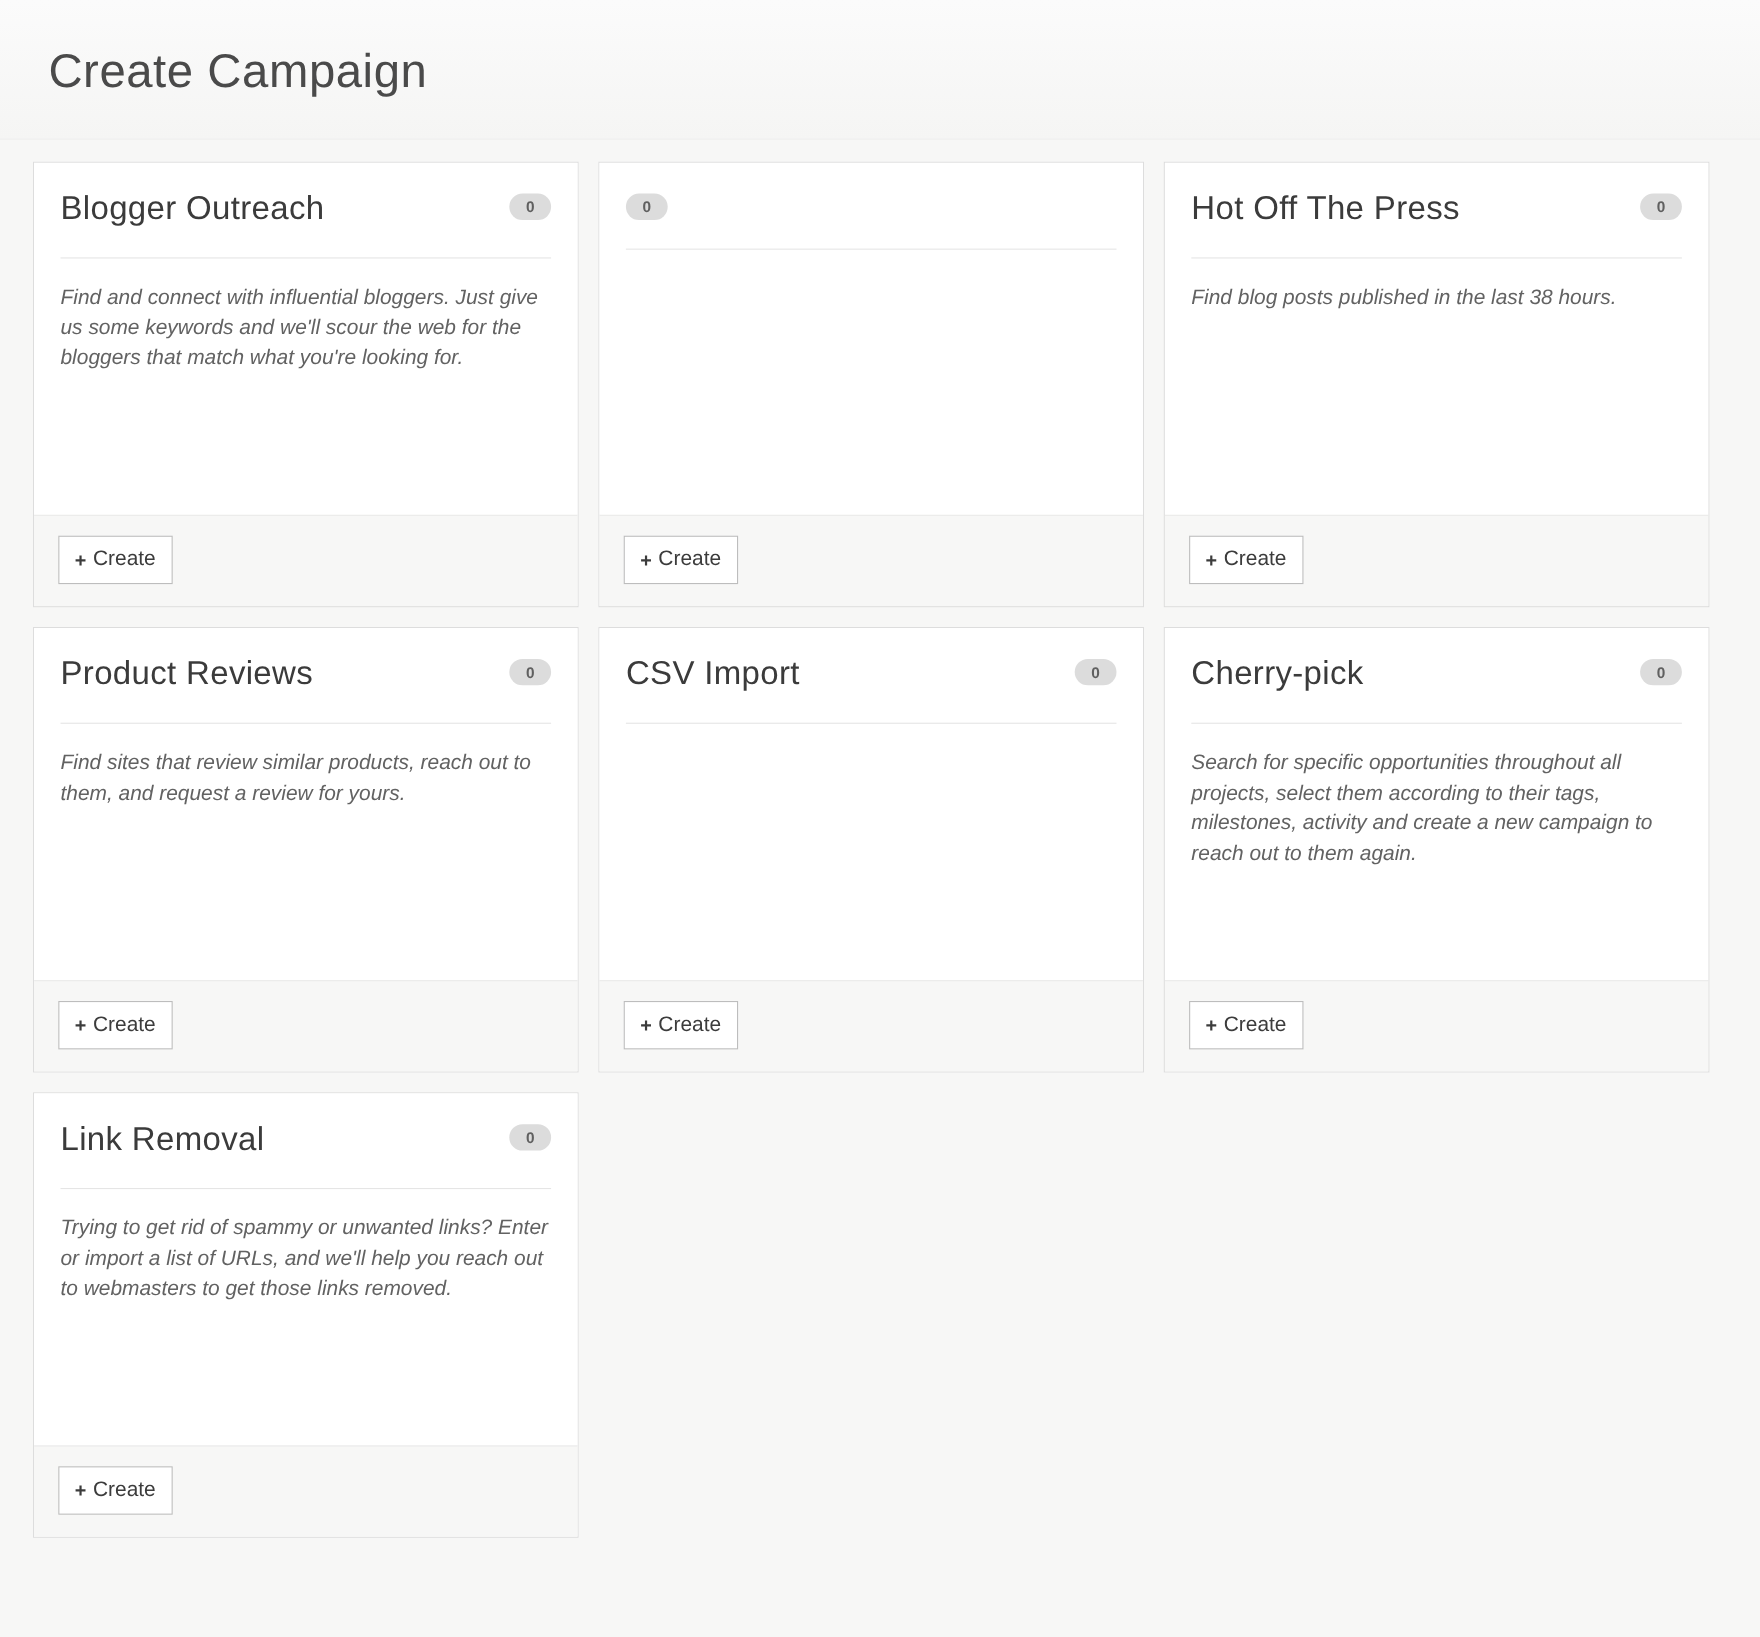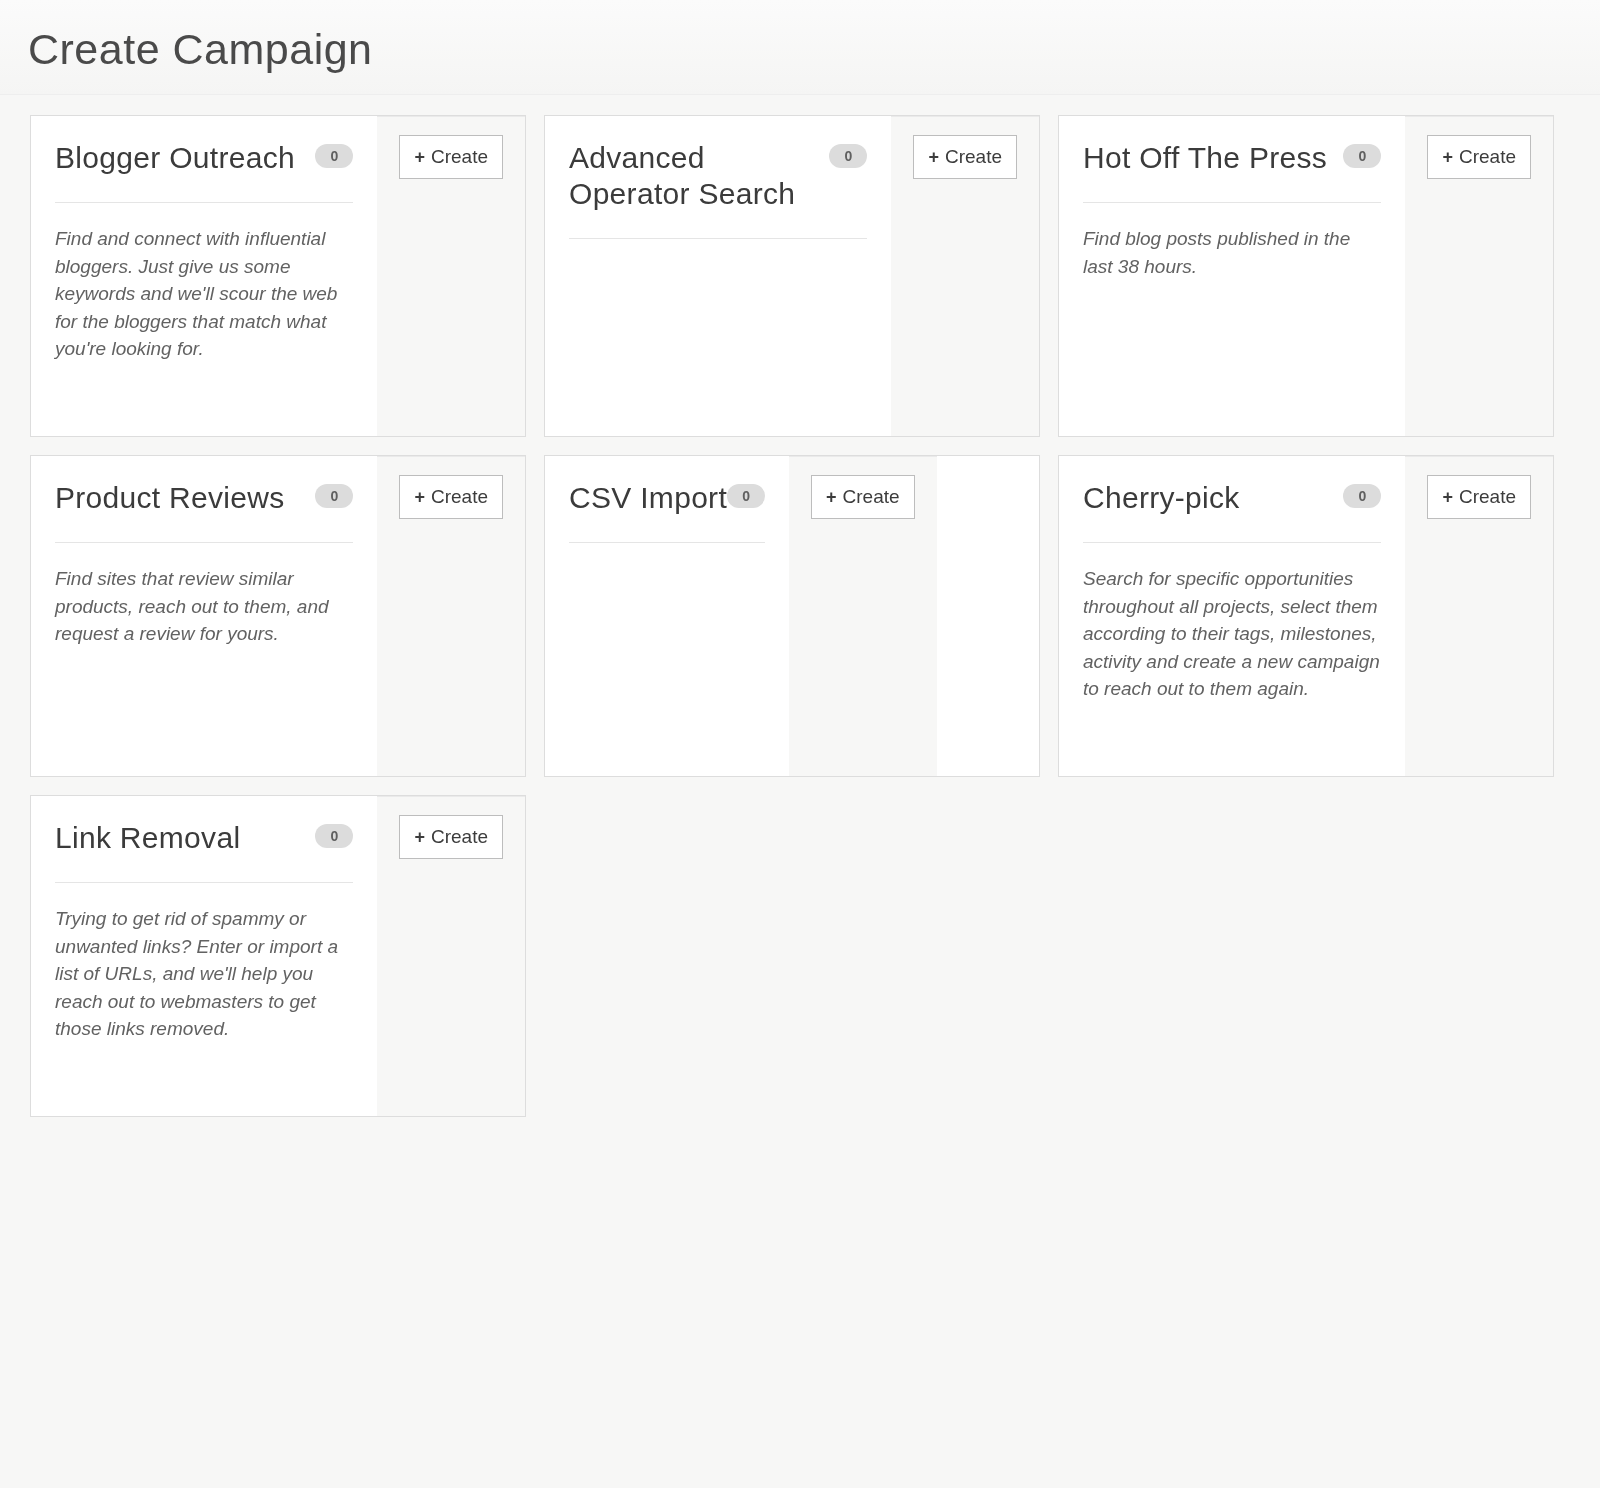--- a/index.html
+++ b/index.html
@@ -17,34 +17,34 @@
   .page-header {
     padding: 25px 28px 20px 28px;
     border-bottom: 1px solid #eeeeee;
     background: linear-gradient(#fbfbfb, #f5f5f4);
   }
   .page-title {
     font-size: 43px;
     font-weight: 300;
     color: #4a4a4a;
     letter-spacing: 0.5px;
-    margin: 0;
+    margin: 16px;
   }
   .grid {
     display: flex;
     flex-wrap: wrap;
     gap: 18px;
     padding: 20px 30px;
   }
   .card {
     width: 496px;
     border: 1px solid #dddddd;
     background: #ffffff;
     display: flex;
-    flex-direction: row;
+    flex-direction: column;
   }
   .card-body {
     padding: 24px 24px 10px 24px;
     min-height: 320px;
     background: #ffffff;
   }
   .card-head {
     display: flex;
     align-items: flex-start;
     justify-content: space-between;
@@ -129,21 +129,20 @@
         <button class="create-btn">
           <span class="plus-icon">+</span>
           <span>Create</span>
         </button>
       </div>
     </div>
 
     <div class="card">
       <div class="card-body">
         <div class="card-head">
-          <h2 class="card-title">Advanced Operator Search</h2>
           <span class="badge">0</span>
         </div>
       </div>
       <div class="card-footer">
         <button class="create-btn">
           <span class="plus-icon">+</span>
           <span>Create</span>
         </button>
       </div>
     </div>

